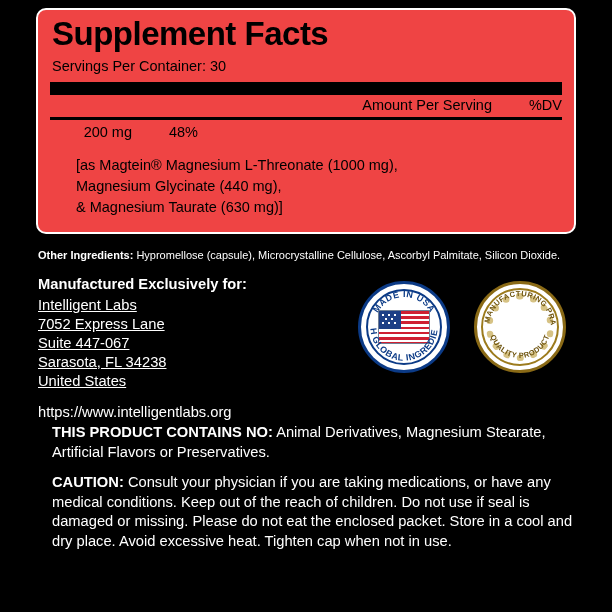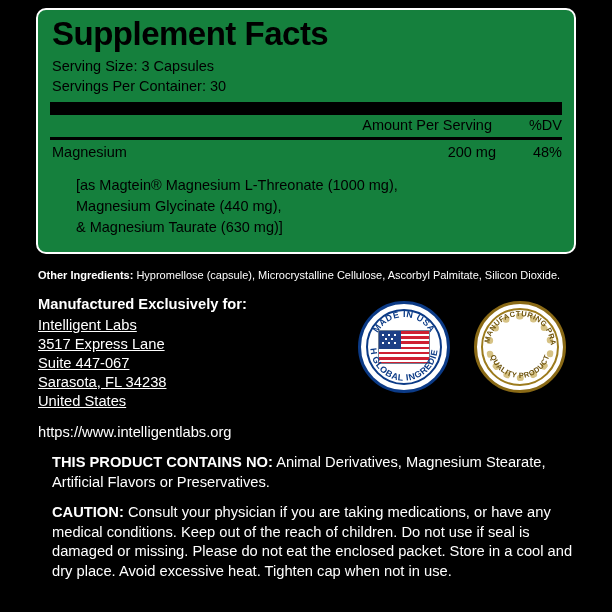--- a/index.html
+++ b/index.html
@@ -18,21 +18,21 @@
   .label-root {
     position: relative;
     width: 612px;
     height: 612px;
     box-sizing: border-box;
     padding: 8px 36px 0 36px;
   }
 
   
   .facts-panel {
-    background: #15803d;
+    background: #ef4444;
     color: #000000;
     border: 2px solid #ffffff;
     border-radius: 10px;
     box-sizing: border-box;
     padding: 6px 12px 10px 12px;
     width: 100%;
   }
 
   .facts-title {
     font-size: 33px;
@@ -128,21 +128,20 @@
   }
   .addr-line {
     font-size: 14.7px;
     line-height: 1.30;
     text-decoration: underline;
   }
   .website {
     font-size: 14.7px;
     line-height: 1.35;
     margin-top: 12px;
-    margin-bottom: 10px;
   }
 
   
   .seals {
     position: absolute;
     right: 8px;
     top: 6px;
     display: flex;
     gap: 24px;
   }
@@ -272,55 +271,53 @@
     margin-bottom: 0;
   }
 </style>
 </head>
 <body>
 
 <div class="label-root">
 
   <div class="facts-panel">
     <div class="facts-title">Supplement Facts</div>
-    <div class="serving-line">Serving Size: 3 Capsules</div>
     <div class="serving-line">Servings Per Container: 30</div>
 
     <div class="thick-rule"></div>
 
     <div class="amount-row">
       <span class="aps">Amount Per Serving</span>
       <span class="dv">%DV</span>
     </div>
 
     <div class="mid-rule"></div>
 
     <div class="nutrient-row">
-      <span class="n-name">Magnesium</span>
       <span class="n-amt">200 mg</span>
       <span class="n-dv">48%</span>
     </div>
 
     <div class="sub-lines">
       <div>[as Magtein® Magnesium L-Threonate (1000 mg),</div>
       <div>Magnesium Glycinate (440 mg),</div>
       <div>&amp; Magnesium Taurate (630 mg)]</div>
     </div>
   </div>
 
   <div class="below">
 
     <p class="para">
       <span class="bold">Other Ingredients:</span><span> Hypromellose (capsule), Microcrystalline Cellulose, Ascorbyl Palmitate, Silicon Dioxide.</span>
     </p>
 
     <div class="mfg-block">
       <div class="mfg-head">Manufactured Exclusively for:</div>
       <div class="addr-line">Intelligent Labs</div>
-      <div class="addr-line">3517 Express Lane</div>
+      <div class="addr-line">7052 Express Lane</div>
       <div class="addr-line">Suite 447-067</div>
       <div class="addr-line">Sarasota, FL 34238</div>
       <div class="addr-line">United States</div>
 
       <div class="website">https://www.intelligentlabs.org</div>
 
       <div class="seals">
 
         <div class="seal seal-usa">
           <div class="inner-ring"></div>

